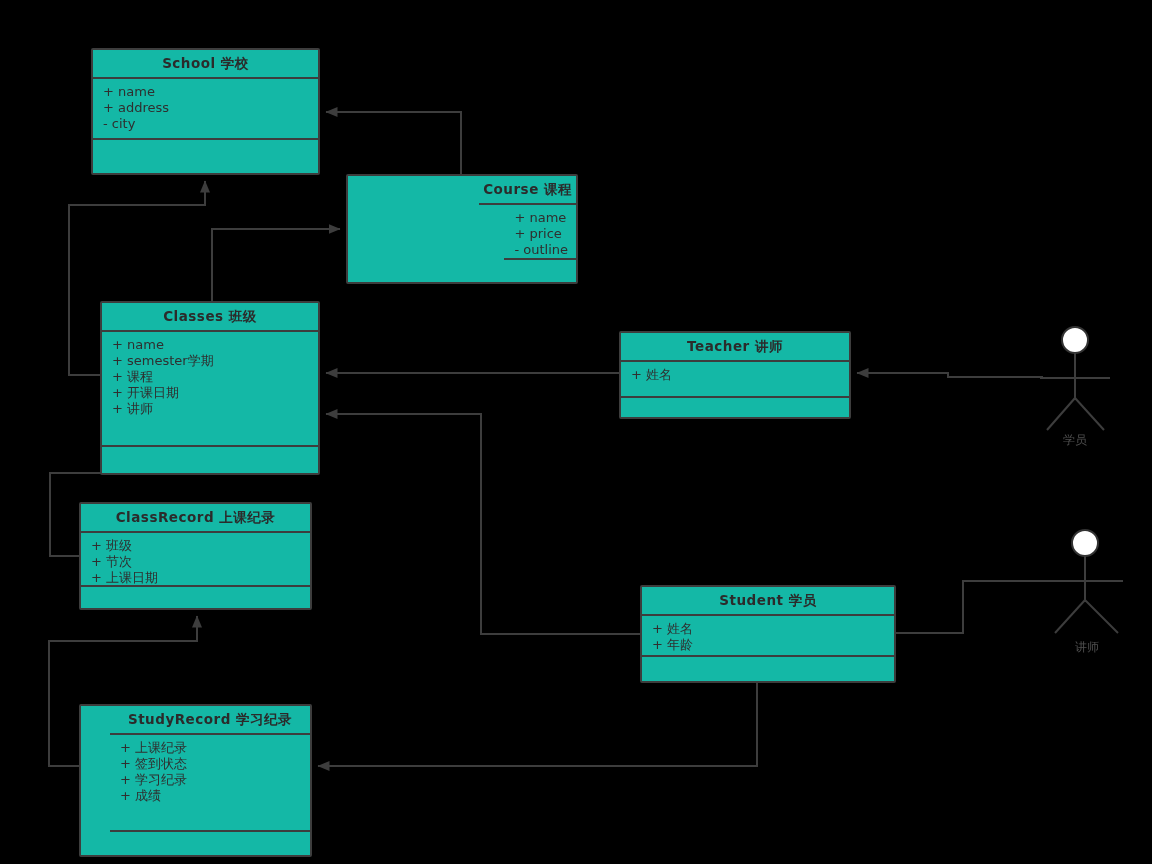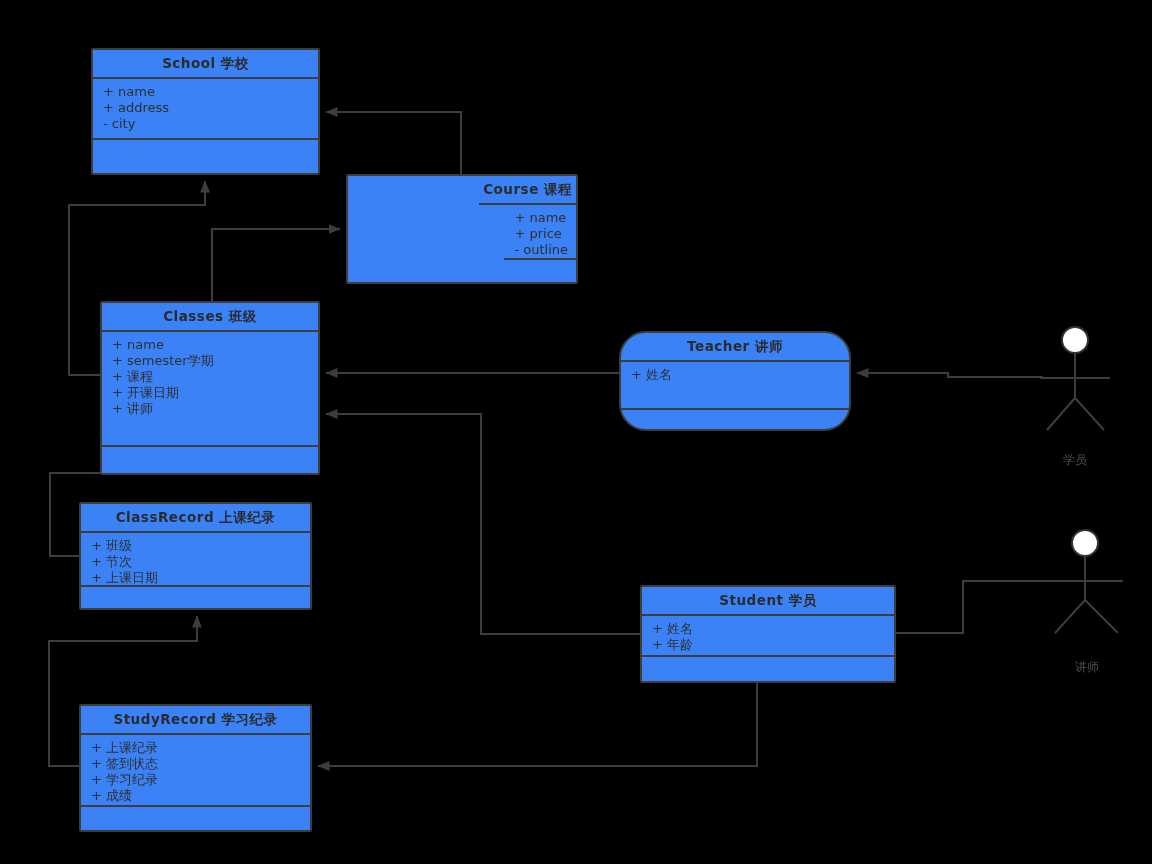--- a/index.html
+++ b/index.html
@@ -4,21 +4,21 @@
 <style>
   html,body{margin:0;padding:0;}
   body{
     width:1152px;height:864px;position:relative;overflow:hidden;
     background:#000000;
     font-family:"DejaVu Sans","Liberation Sans",sans-serif;
   }
   #edge-layer{position:absolute;left:0;top:0;width:1152px;height:864px;}
   .uml-class{
     position:absolute;display:flex;flex-direction:column;
-    background:#3b82f6;border:2px solid #3d3d3d;border-radius:2px;
+    background:#14b8a6;border:2px solid #3d3d3d;border-radius:2px;
     box-sizing:border-box;color:#2f2f2f;
   }
   .uml-title{
     flex:0 0 auto;padding:5px 4px 4px 4px;text-align:center;
     font-weight:bold;font-size:13.5px;color:#2b2b2b;
     border-bottom:2px solid #3d3d3d;letter-spacing:0.5px;
     white-space:nowrap;overflow:hidden;
   }
   .uml-attrs{
     flex:1 1 auto;padding:5px 8px 4px 10px;font-size:13px;line-height:16px;
@@ -26,31 +26,31 @@
   }
   .uml-attrs .attr-line{white-space:nowrap;}
   .uml-methods{flex:0 0 auto;}
   
   #box-school      {left:91px; top:48px;  width:229px;height:127px;}
   #box-school      .uml-methods{height:33px;}
   #box-course      {left:346px;top:174px; width:232px;height:110px;align-items:flex-end;}
   #box-course      .uml-methods{height:22px;}
   #box-classes     {left:100px;top:301px; width:220px;height:174px;}
   #box-classes     .uml-methods{height:26px;}
-  #box-teacher     {left:619px;top:331px; width:232px;height:100px;border-radius:27px;}
+  #box-teacher     {left:619px;top:331px; width:232px;height:88px;}
   #box-teacher     .uml-methods{height:19px;}
   #box-classrecord {left:79px; top:502px; width:233px;height:108px;}
   #box-classrecord .uml-methods{height:21px;}
   #box-student     {left:640px;top:585px; width:256px;height:98px;}
   #box-student     .uml-methods{height:24px;}
-  #box-studyrecord {left:79px; top:704px; width:233px;height:128px;}
+  #box-studyrecord {left:79px; top:704px; width:233px;height:153px;padding-left:29px;}
   #box-studyrecord .uml-methods{height:23px;}
   .actor-label{
     position:absolute;width:64px;text-align:center;
-    font-size:12px;color:#4f4f4f;margin-top:20px;
+    font-size:12px;color:#4f4f4f;
   }
   #actor-label-top{left:1043px;top:432px;}
   #actor-label-bottom{left:1055px;top:639px;}
 </style>
 </head>
 <body>
 
 <svg id="edge-layer" viewBox="0 0 1152 864" xmlns="http://www.w3.org/2000/svg">
   <defs>
     <marker id="arrow" markerWidth="13" markerHeight="11" refX="11.5" refY="5" orient="auto" markerUnits="userSpaceOnUse">

